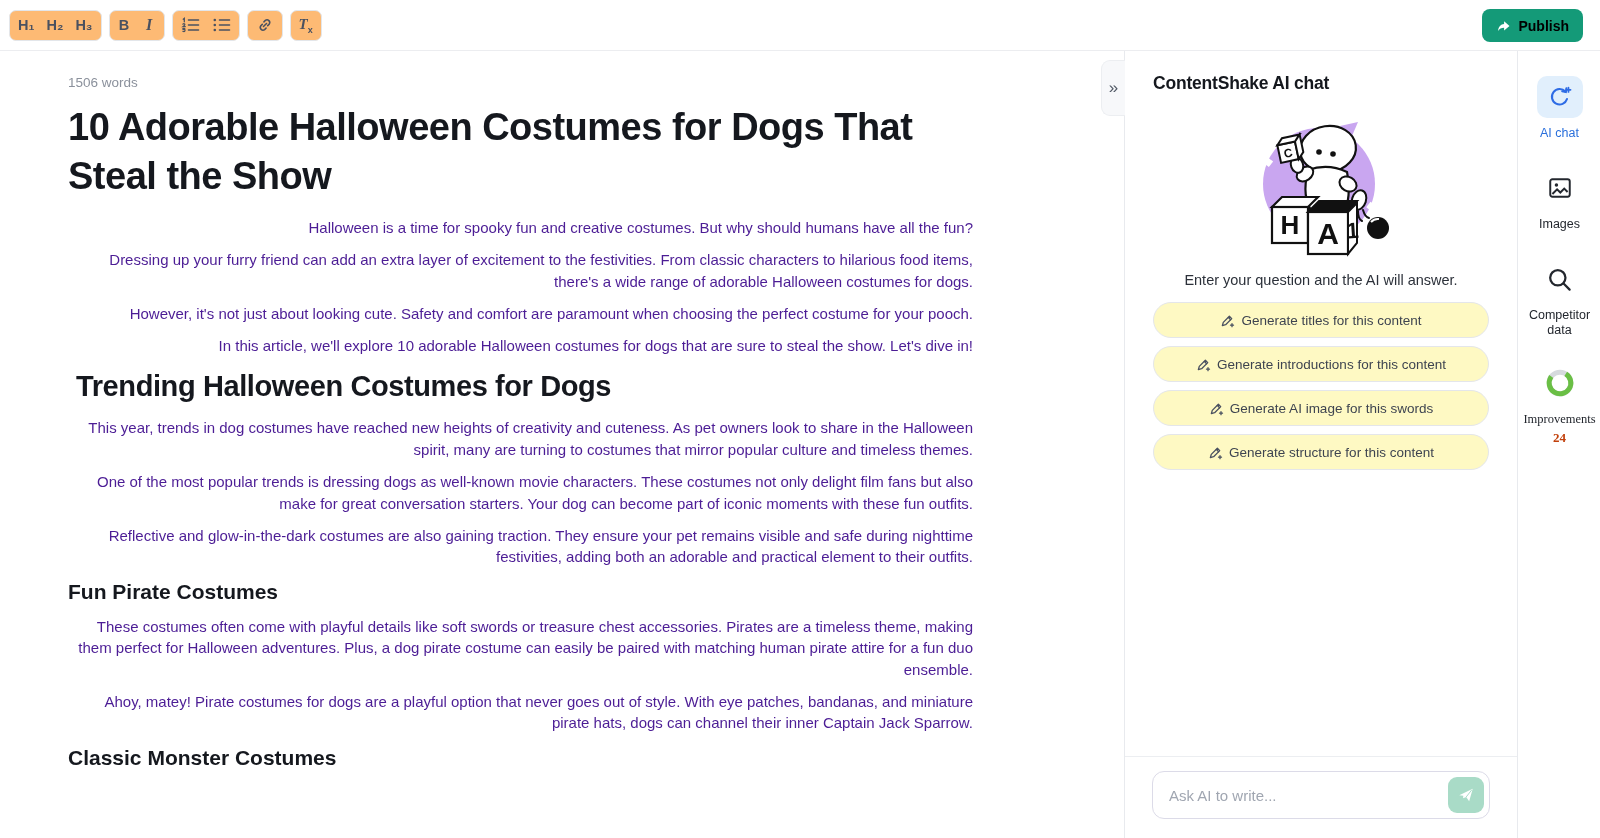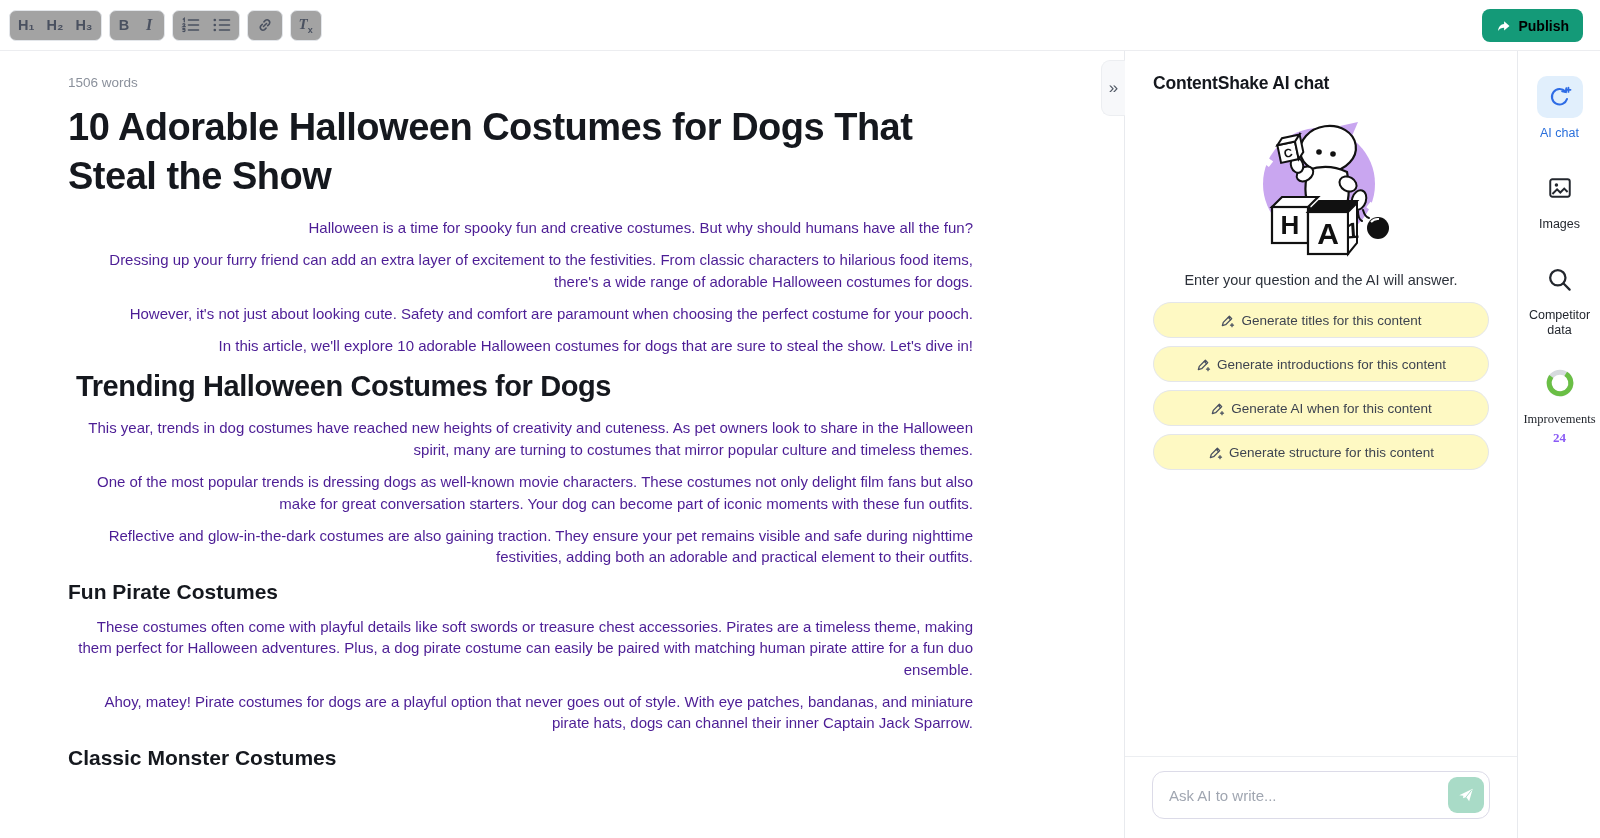--- a/index.html
+++ b/index.html
@@ -6,21 +6,21 @@
   html,body { width:1600px; height:838px; }
   body {
     font-family:"Liberation Sans", sans-serif;
     background:#ffffff; color:#20242b; position:relative; overflow:hidden;
   }
   
   .topbar { position:absolute; left:0; top:0; width:1600px; height:51px;
     background:#fff; border-bottom:1px solid #ecedf0; display:flex; align-items:center; z-index:5;}
   .tool-groups { display:flex; gap:7px; margin-left:9px; }
   .tgroup { display:flex; align-items:center; border:1px solid #e3e6ea; border-radius:7px;
-    background:#a3a3a3; height:31px; padding:0 2px; }
+    background:#fdba74; height:31px; padding:0 2px; }
   .tbtn { min-width:25px; height:27px; display:flex; align-items:center; justify-content:center;
     padding:0 6px; color:#4a5160; font-size:14.5px; font-weight:700; border-radius:5px; cursor:pointer; }
   .tbtn svg { display:block; }
   .tbtn .ital { font-family:"Liberation Serif", serif; font-style:italic; font-weight:700; font-size:16px;}
   .tbtn .clearfmt { font-family:"Liberation Serif", serif; font-style:italic; font-weight:700; font-size:15px; position:relative;}
   .tbtn .clearfmt sub { font-family:"Liberation Sans",sans-serif; font-style:normal; font-size:9px; font-weight:700; }
   .publish-btn { position:absolute; right:17px; top:9px; height:33px; background:#149a78;
     border:none; border-radius:8px; color:#000000; font-weight:700; font-size:14px;
     display:flex; align-items:center; gap:7px; padding:0 14px; cursor:pointer;
     font-family:"Liberation Sans",sans-serif;}
@@ -56,21 +56,21 @@
   .send-btn { position:absolute; right:6px; top:6px; width:36px; height:36px; border:none;
     border-radius:9px; background:#a9dbc7; display:flex; align-items:center; justify-content:center; cursor:pointer;}
   
   .rail { position:absolute; left:1519px; top:51px; width:81px; bottom:0; background:#fff;
     display:flex; flex-direction:column; align-items:center; }
   .rail-item { display:flex; flex-direction:column; align-items:center; cursor:pointer; }
   .rail-iconbox { width:46px; height:42px; border-radius:10px; display:flex; align-items:center; justify-content:center; }
   .rail-iconbox.active { background:#e1effc; }
   .rail-label { font-size:12.5px; color:#23272e; margin-top:8px; text-align:center; line-height:15px; }
   .rail-label.blue { color:#2a6fdb; }
-  .rail-badge { font-size:13px; font-weight:700; color:#8b5cf6; margin-top:3px; }
+  .rail-badge { font-size:13px; font-weight:700; color:#c2410c; margin-top:3px; }
 </style>
 </head>
 <body>
 
 <div class="topbar">
   <div class="tool-groups">
     <div class="tgroup">
       <div class="tbtn">H₁</div>
       <div class="tbtn">H₂</div>
       <div class="tbtn">H₃</div>
@@ -207,21 +207,21 @@
         <path d="M12.8 11.4v3.2M11.2 13h3.2"></path>
       </svg>
       <span>Generate introductions for this content</span>
     </button>
     <button class="action-btn">
       <svg width="15" height="15" viewBox="0 0 16 16" fill="none" stroke="#4a5160" stroke-width="1.4" stroke-linecap="round" stroke-linejoin="round">
         <path d="M2.5 13.5l1-3.5 6.5-6.5 2.5 2.5-6.5 6.5z"></path>
           <path d="M8.8 4.7l2.5 2.5"></path>
         <path d="M12.8 11.4v3.2M11.2 13h3.2"></path>
       </svg>
-      <span>Generate AI when for this content</span>
+      <span>Generate AI image for this swords</span>
     </button>
     <button class="action-btn">
       <svg width="15" height="15" viewBox="0 0 16 16" fill="none" stroke="#4a5160" stroke-width="1.4" stroke-linecap="round" stroke-linejoin="round">
         <path d="M2.5 13.5l1-3.5 6.5-6.5 2.5 2.5-6.5 6.5z"></path>
           <path d="M8.8 4.7l2.5 2.5"></path>
         <path d="M12.8 11.4v3.2M11.2 13h3.2"></path>
       </svg>
       <span>Generate structure for this content</span>
     </button>
   </div>

